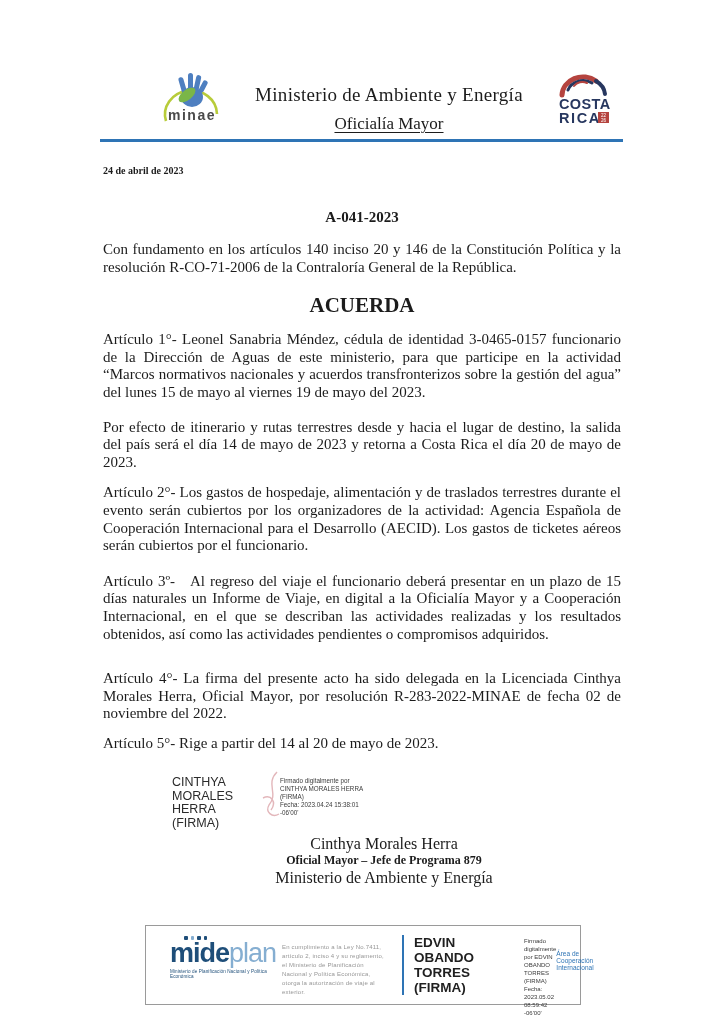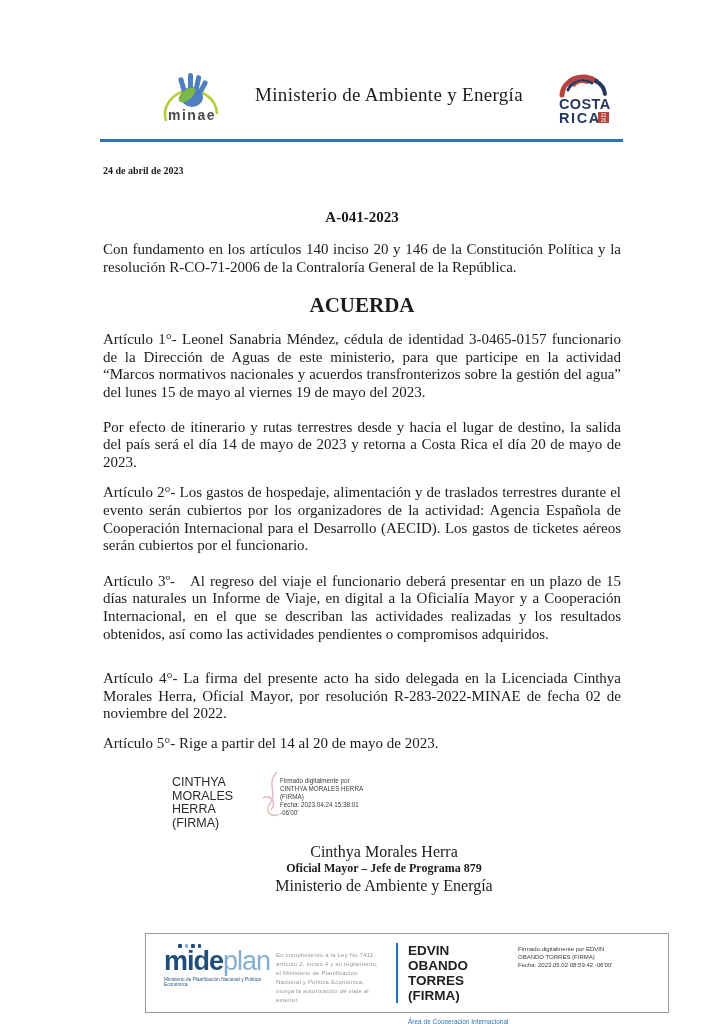--- a/index.html
+++ b/index.html
@@ -22,53 +22,53 @@
   .docnum { text-align:center; font-weight:bold; font-size:15px; margin-top:33px; }
   .para { margin:15px 103px 0; font-size:15px; line-height:17.6px; text-align:justify; }
   .acuerda { text-align:center; font-weight:bold; font-size:21px; margin-top:17px; }
   .a1 { margin-top:13px; }
   .p-itin { margin-top:17px; }
   .a2 { margin-top:13px; }
   .a3 { margin-top:18px; }
   .a4 { margin-top:27px; }
   .a5 { margin-top:12px; }
   
-  .sig-row { position:relative; margin:18px 103px 16px 172px; display:flex; }
+  .sig-row { position:relative; margin:18px 103px 8px 172px; display:flex; }
   .sig-name {
     font-family:"Liberation Sans", sans-serif; font-size:12.5px; line-height:13.5px;
     color:#2b2b2b; width:92px; padding-top:6px;
   }
   .sig-flourish { width:26px; height:52px; flex:0 0 auto; margin:0 -4px 0 -6px; }
   .sig-details {
     font-family:"Liberation Sans", sans-serif; font-size:6.3px; line-height:8px;
     color:#3a3a3a; white-space:pre-line; padding-top:7px;
   }
   .signer { text-align:center; margin-top:-3px; line-height:17px;padding-left:44px; }
   .signer-name { font-size:16px; }
   .signer-title { font-size:12px; font-weight:bold; }
   .signer-org { font-size:16px; }
   
   .footer-box {
-    margin:39px 0 0 145px; width:524px; height:80px;
-    border:1px solid #9a9a9a; display:flex; padding:9px 8px 6px 18px;
+    margin:39px 0 0 145px; width:436px; height:80px;
+    border:1px solid #9a9a9a; display:flex; padding:9px 8px 6px 24px;
   }
   .mp-logo { width:112px; flex:0 0 auto; font-family:"Liberation Sans", sans-serif; }
   .mp-dots { margin-left:14px; height:5px; display:flex; gap:3px; align-items:center; }
   .mp-dots i { width:3.5px; height:3.5px; border-radius:1px; background:#1e4e79; }
   .mp-dots i.lt { background:#85aed1; }
   .mp-word { font-size:27px; letter-spacing:-1px; line-height:27px; }
   .mp-word .dk { color:#1e4e79; font-weight:bold; }
   .mp-word .lt { color:#85aed1; }
   .mp-sub { font-size:4.6px; color:#1e4e79; margin-top:2px; letter-spacing:.1px; }
   .legal {
     width:106px; flex:0 0 auto; font-family:"Liberation Sans", sans-serif;
     font-size:6px; line-height:9px; color:#969696; padding-top:8px; letter-spacing:.2px;
   }
   .fdivider { width:2px; background:#2e74b5; height:60px; margin:0 10px 0 14px; flex:0 0 auto; }
-  .f-right { flex:1; display:flex; flex-direction:column; font-family:"Liberation Sans", sans-serif; }
+  .f-right { flex:1; display:flex; font-family:"Liberation Sans", sans-serif; }
   .f-sig { display:flex; gap:7px; }
   .f-name { font-size:13.5px; line-height:15px; color:#1f1f1f; font-weight:600; width:103px; flex:0 0 auto; }
   .f-details { font-size:6px; line-height:8px; color:#3a3a3a; white-space:pre-line; padding-top:2px; }
   .f-area { color:#2e74b5; font-size:6.5px; margin-top:15px; }
 </style>
 </head>
 <body>
 
 <div class="page">
 
@@ -81,20 +81,21 @@
         <rect x="44" y="7" width="5" height="16" rx="2.5" transform="rotate(12 46.5 15)"></rect>
         <rect x="50" y="12" width="5" height="13" rx="2.5" transform="rotate(28 52.5 18)"></rect>
         <ellipse cx="41" cy="29" rx="11" ry="10"></ellipse>
       </g>
       <ellipse cx="36" cy="27" rx="10" ry="5" fill="#7ab648" transform="rotate(-38 36 27)"></ellipse>
       <text x="41" y="52" text-anchor="middle" font-family="Liberation Sans, sans-serif" font-size="14" font-weight="bold" fill="#4a4a4a" letter-spacing="1.5">minae</text>
     </svg>
 
     <div class="titles">
       <div class="ministry">Ministerio de Ambiente y Energía</div>
+      <div class="office"><span>Oficialía Mayor</span></div>
     </div>
 
     <svg class="cr-logo" viewBox="0 0 76 64">
       <g fill="none" stroke-linecap="round">
         <path d="M17 27 A 21 19 0 0 1 51 13" stroke="#b5443f" stroke-width="5"></path>
         <path d="M23 22 A 16 14 0 0 1 47 15" stroke="#27375f" stroke-width="3"></path>
         <path d="M51 13 A 22 18 0 0 1 60 26" stroke="#27375f" stroke-width="4"></path>
         <path d="M29 18 A 10 9 0 0 1 42 15" stroke="#b5443f" stroke-width="2"></path>
       </g>
       <text x="14" y="41" font-family="Liberation Sans, sans-serif" font-size="14.5" font-weight="bold" fill="#27375f" letter-spacing="0.4">COSTA</text>

